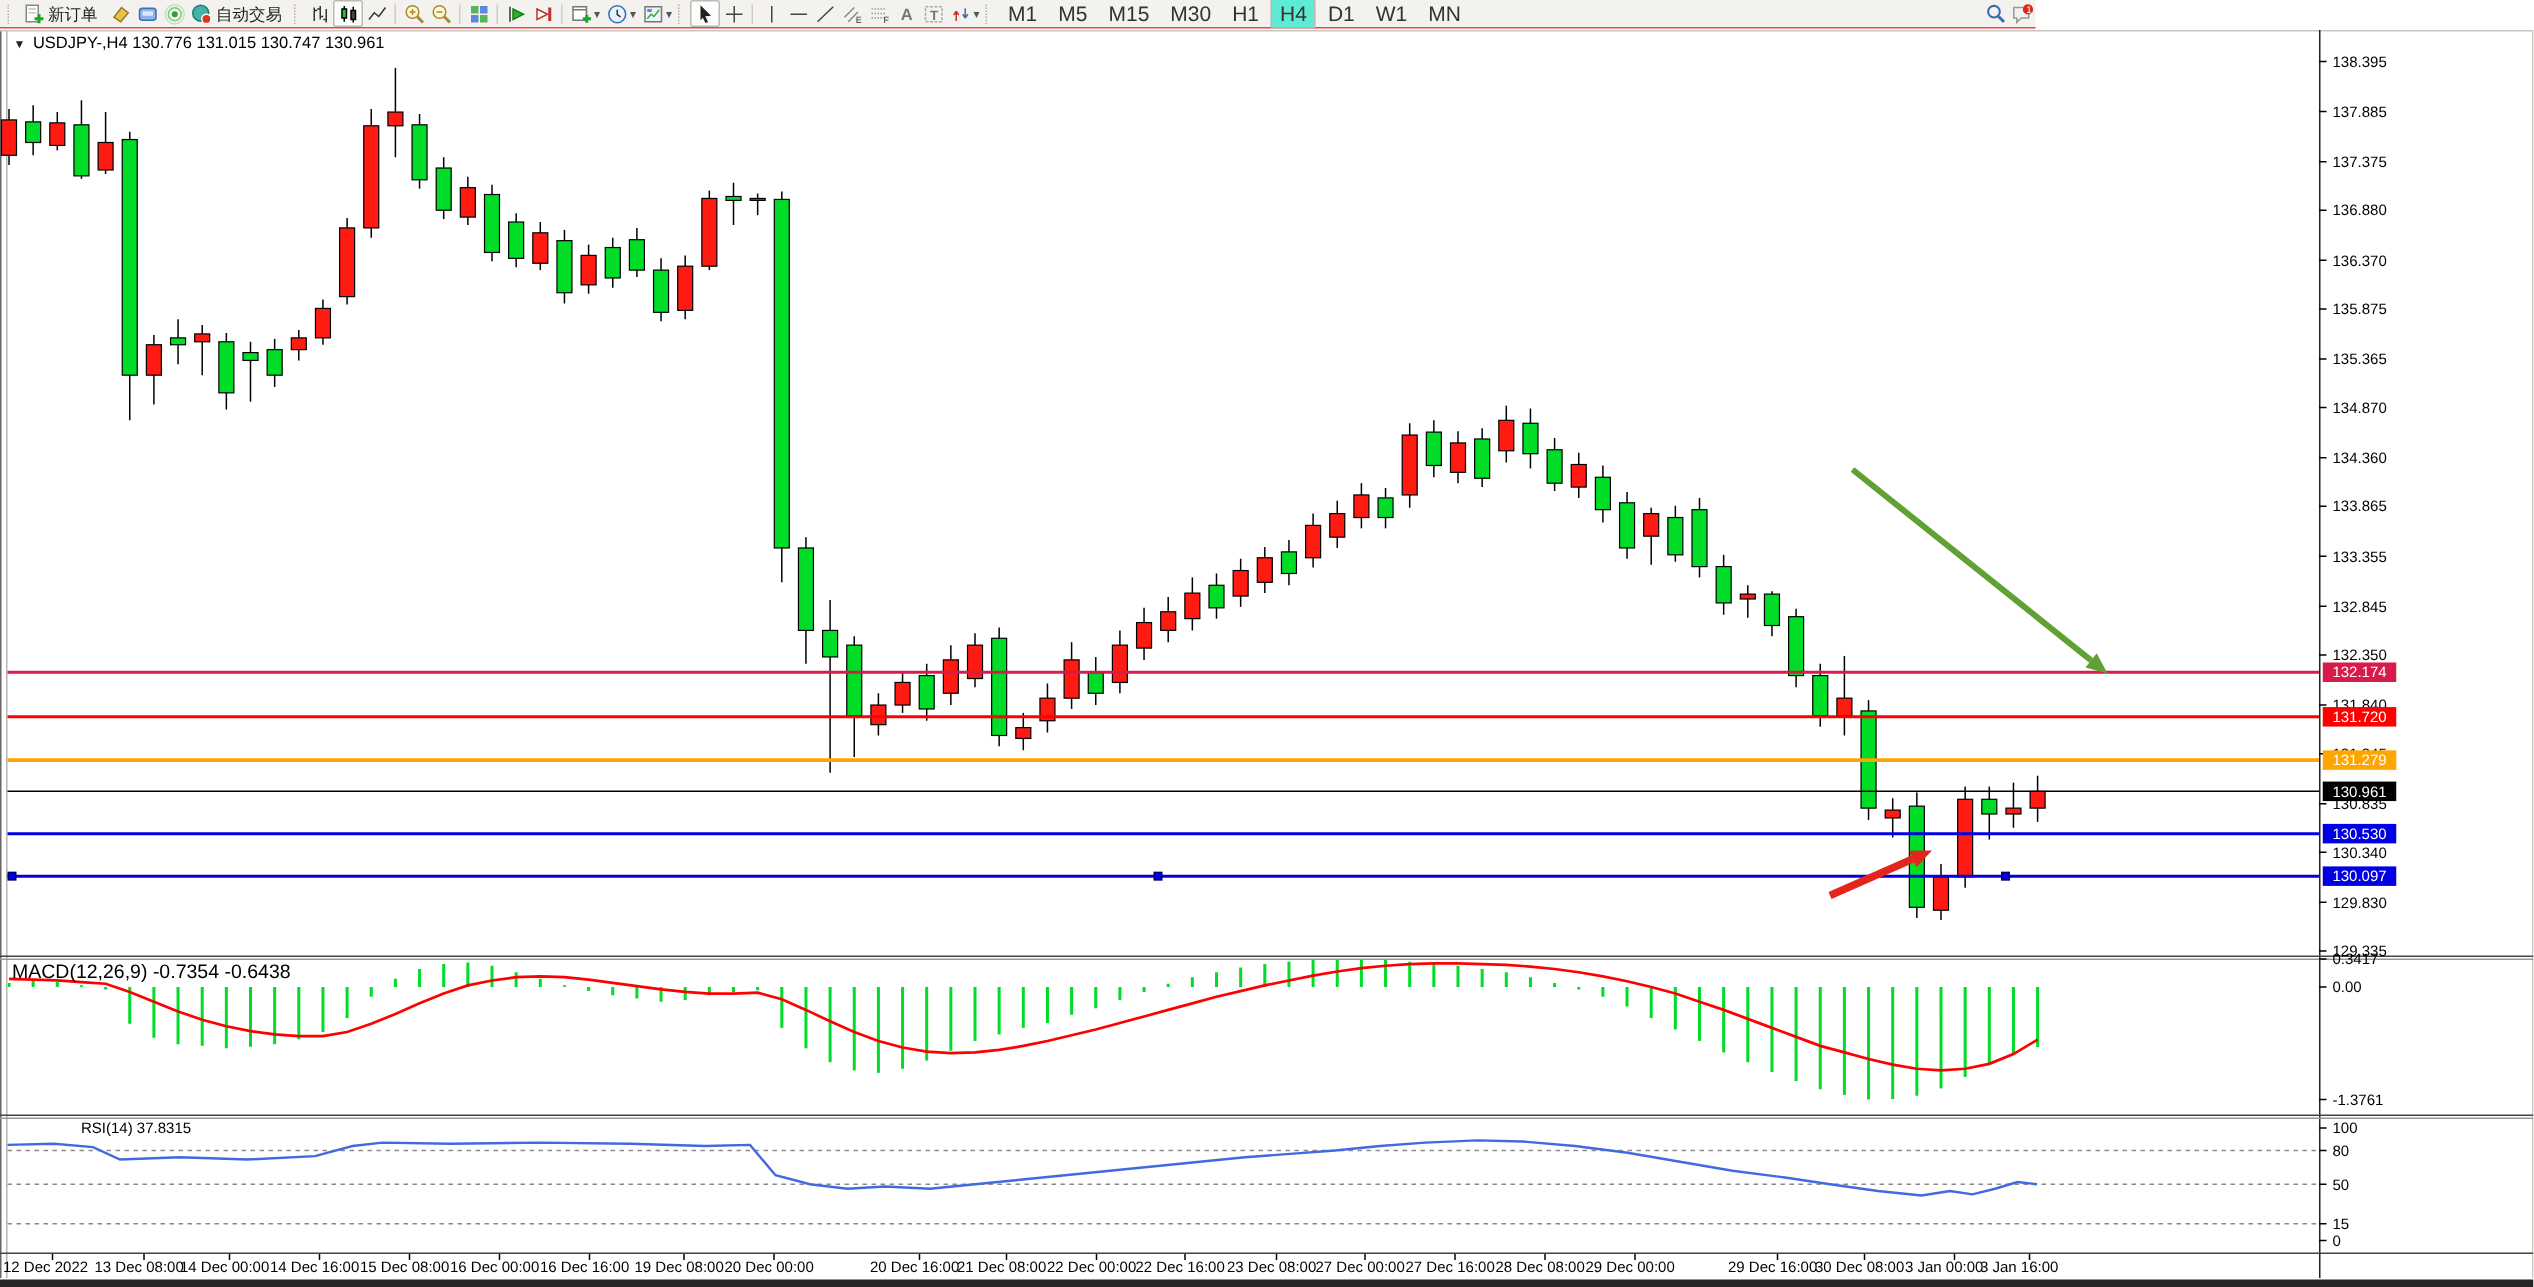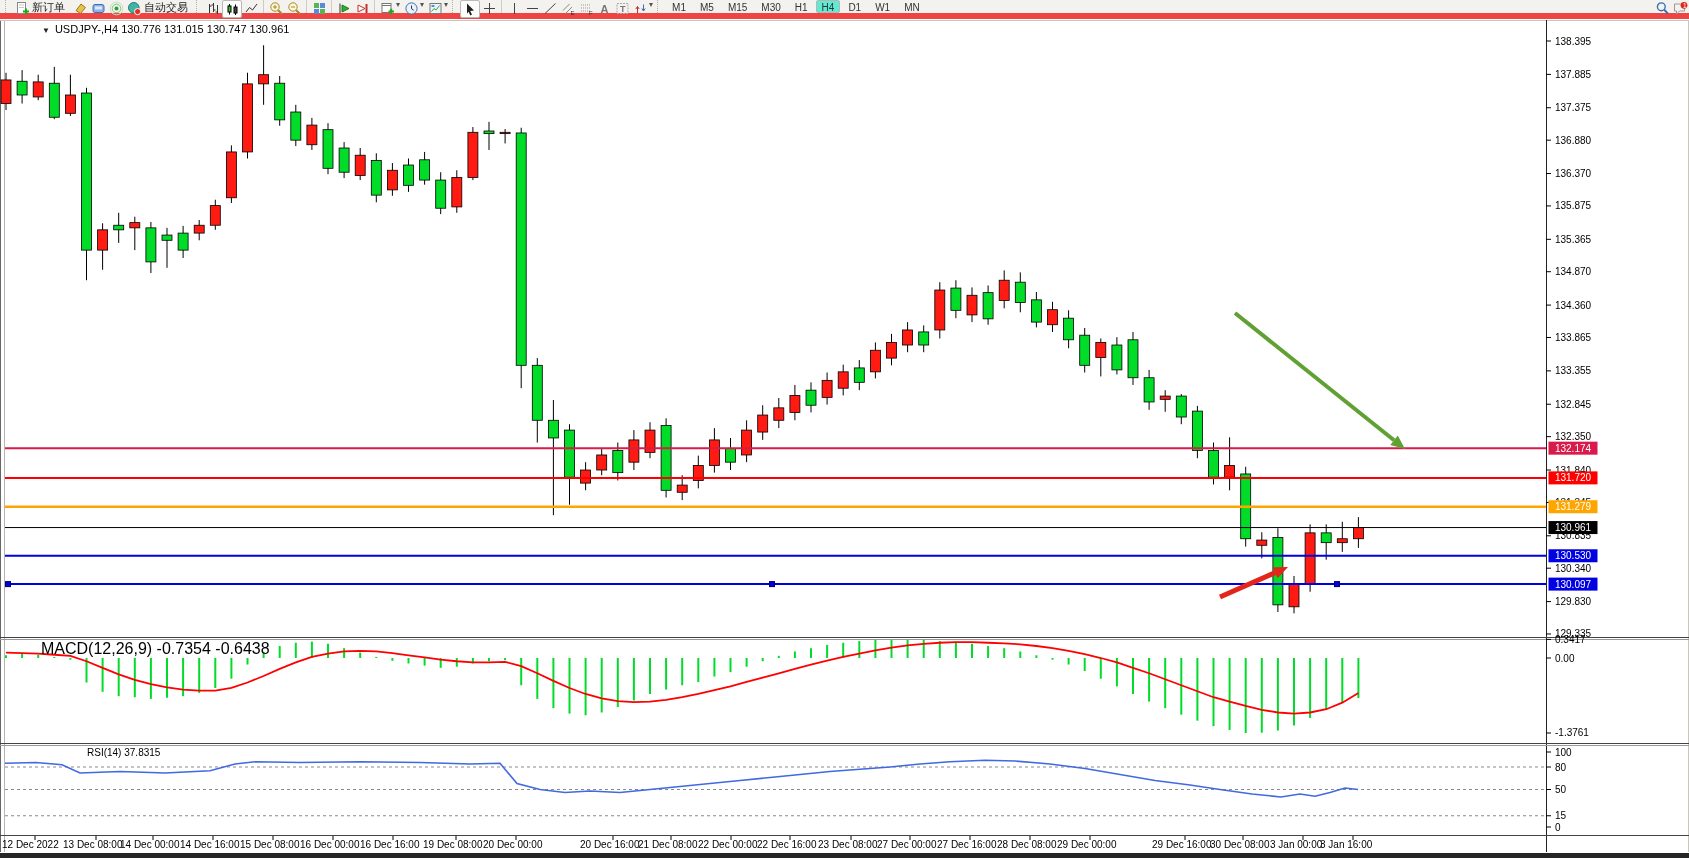--- a/index.html
+++ b/index.html
@@ -1,30 +1,30 @@
 <!DOCTYPE html>
 <html><head>
 <meta charset="utf-8">
 <style>
   html,body{margin:0;padding:0;width:1689px;height:858px;overflow:hidden;background:#fff;
     font-family:"Liberation Sans","DejaVu Sans",sans-serif;}
-  #toolbar{position:absolute;left:0;top:0;width:1689px;height:19px;background:#f4f2ef;
-    border-bottom:6px solid #ef4444;display:flex;padding-left:3px;box-sizing:border-box;z-index:5;}
+  #toolbar{position:absolute;left:0;top:0;width:1357px;height:19px;background:#f4f2ef;
+    border-bottom:1px solid #ef4444;display:flex;align-items:center;padding-left:3px;box-sizing:border-box;z-index:5;}
   .tb-icon{width:18px;height:16px;display:inline-flex;align-items:center;justify-content:center;flex:0 0 auto;}
   .tb-icon.active{background:#fdfdfd;border:1px solid #bdbab4;border-radius:2px;}
   .tb-sep{width:1px;height:13px;background:#cfccc6;margin:0 3px;flex:0 0 auto;}
   .tb-grip{width:3px;height:13px;border-left:1px dotted #b3b0aa;margin:0 4px 0 2px;flex:0 0 auto;}
   .tb-label{font-size:11px;color:#1c1c1c;margin:0 6px 0 1px;white-space:nowrap;flex:0 0 auto;}
   .tb-caret{font-size:8px;color:#555;margin:0 2px 0 0;flex:0 0 auto;}
-  .tf-btn{font-size:10px;color:#333;padding:1px 5px;margin:0 1px;border:1px solid transparent;border-radius:2px;flex:0 0 auto;}
+  .tf-btn{font-size:14px;color:#333;padding:1px 5px;margin:0 1px;border:1px solid transparent;border-radius:2px;flex:0 0 auto;}
   .tf-btn.active{background:#5eead4;border-color:#b9b6b0;}
   .tb-spacer{flex:1 1 auto;}
-  .overlay{position:absolute;white-space:nowrap;z-index:3;color:#000;margin-left:33px;}
+  .overlay{position:absolute;white-space:nowrap;z-index:3;color:#000;}
   #chart-title{left:9px;top:23px;font-size:11px;}
-  #macd-caption{left:8px;top:640px;font-size:16px;}
+  #macd-caption{left:8px;top:640px;font-size:13px;}
   #rsi-caption{left:8px;top:747px;font-size:10px;padding-left:46px;}
   .tri{display:inline-block;font-size:8px;margin-right:5px;color:#222;}
   svg#chart-svg{position:absolute;left:0;top:0;z-index:1;}
 </style>
 </head>
 <body>
 
 <div id="toolbar">
     <span class="tb-grip"></span>
     <span class="tb-icon">

